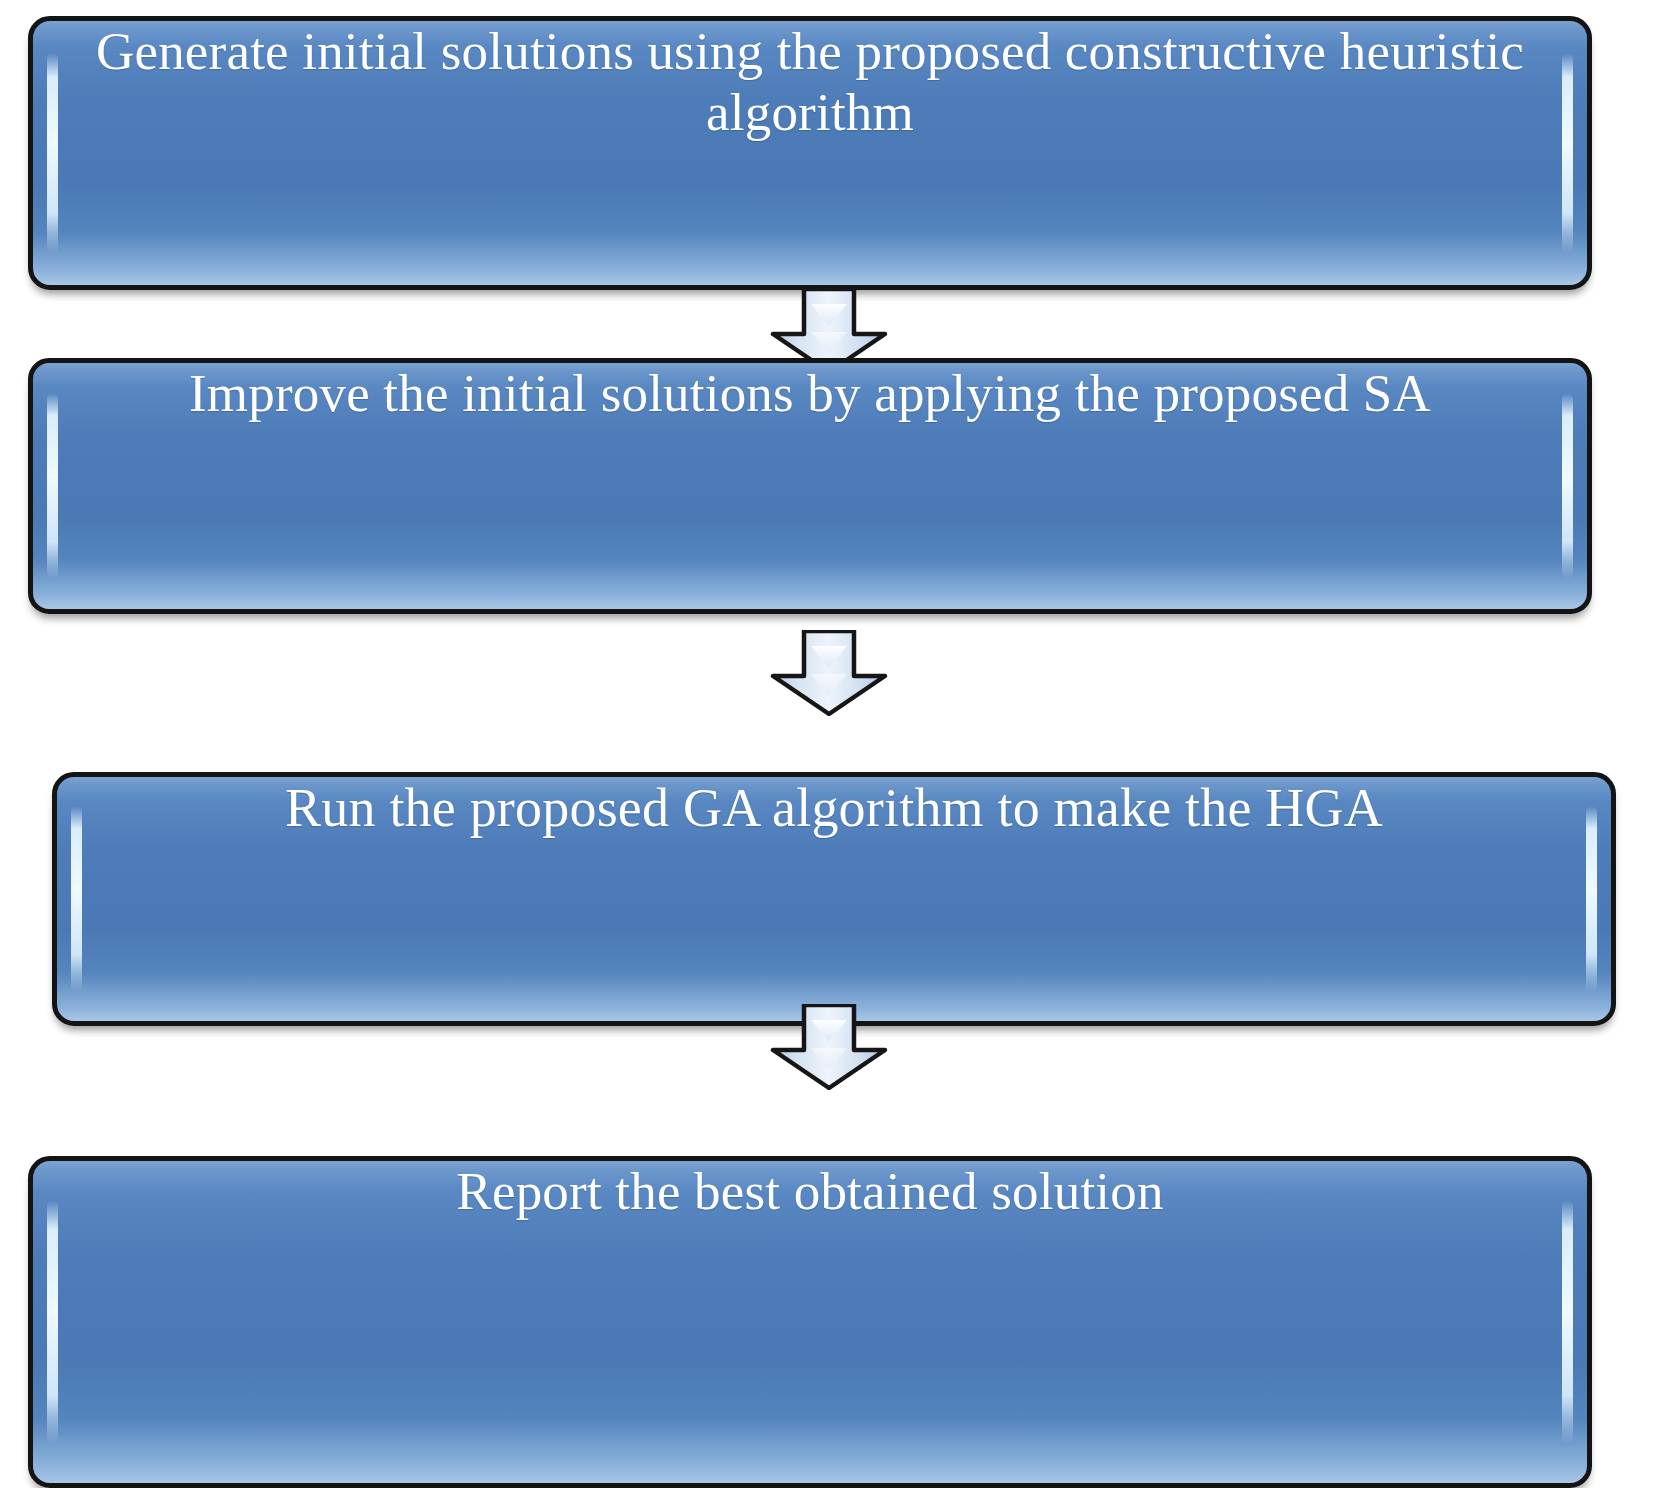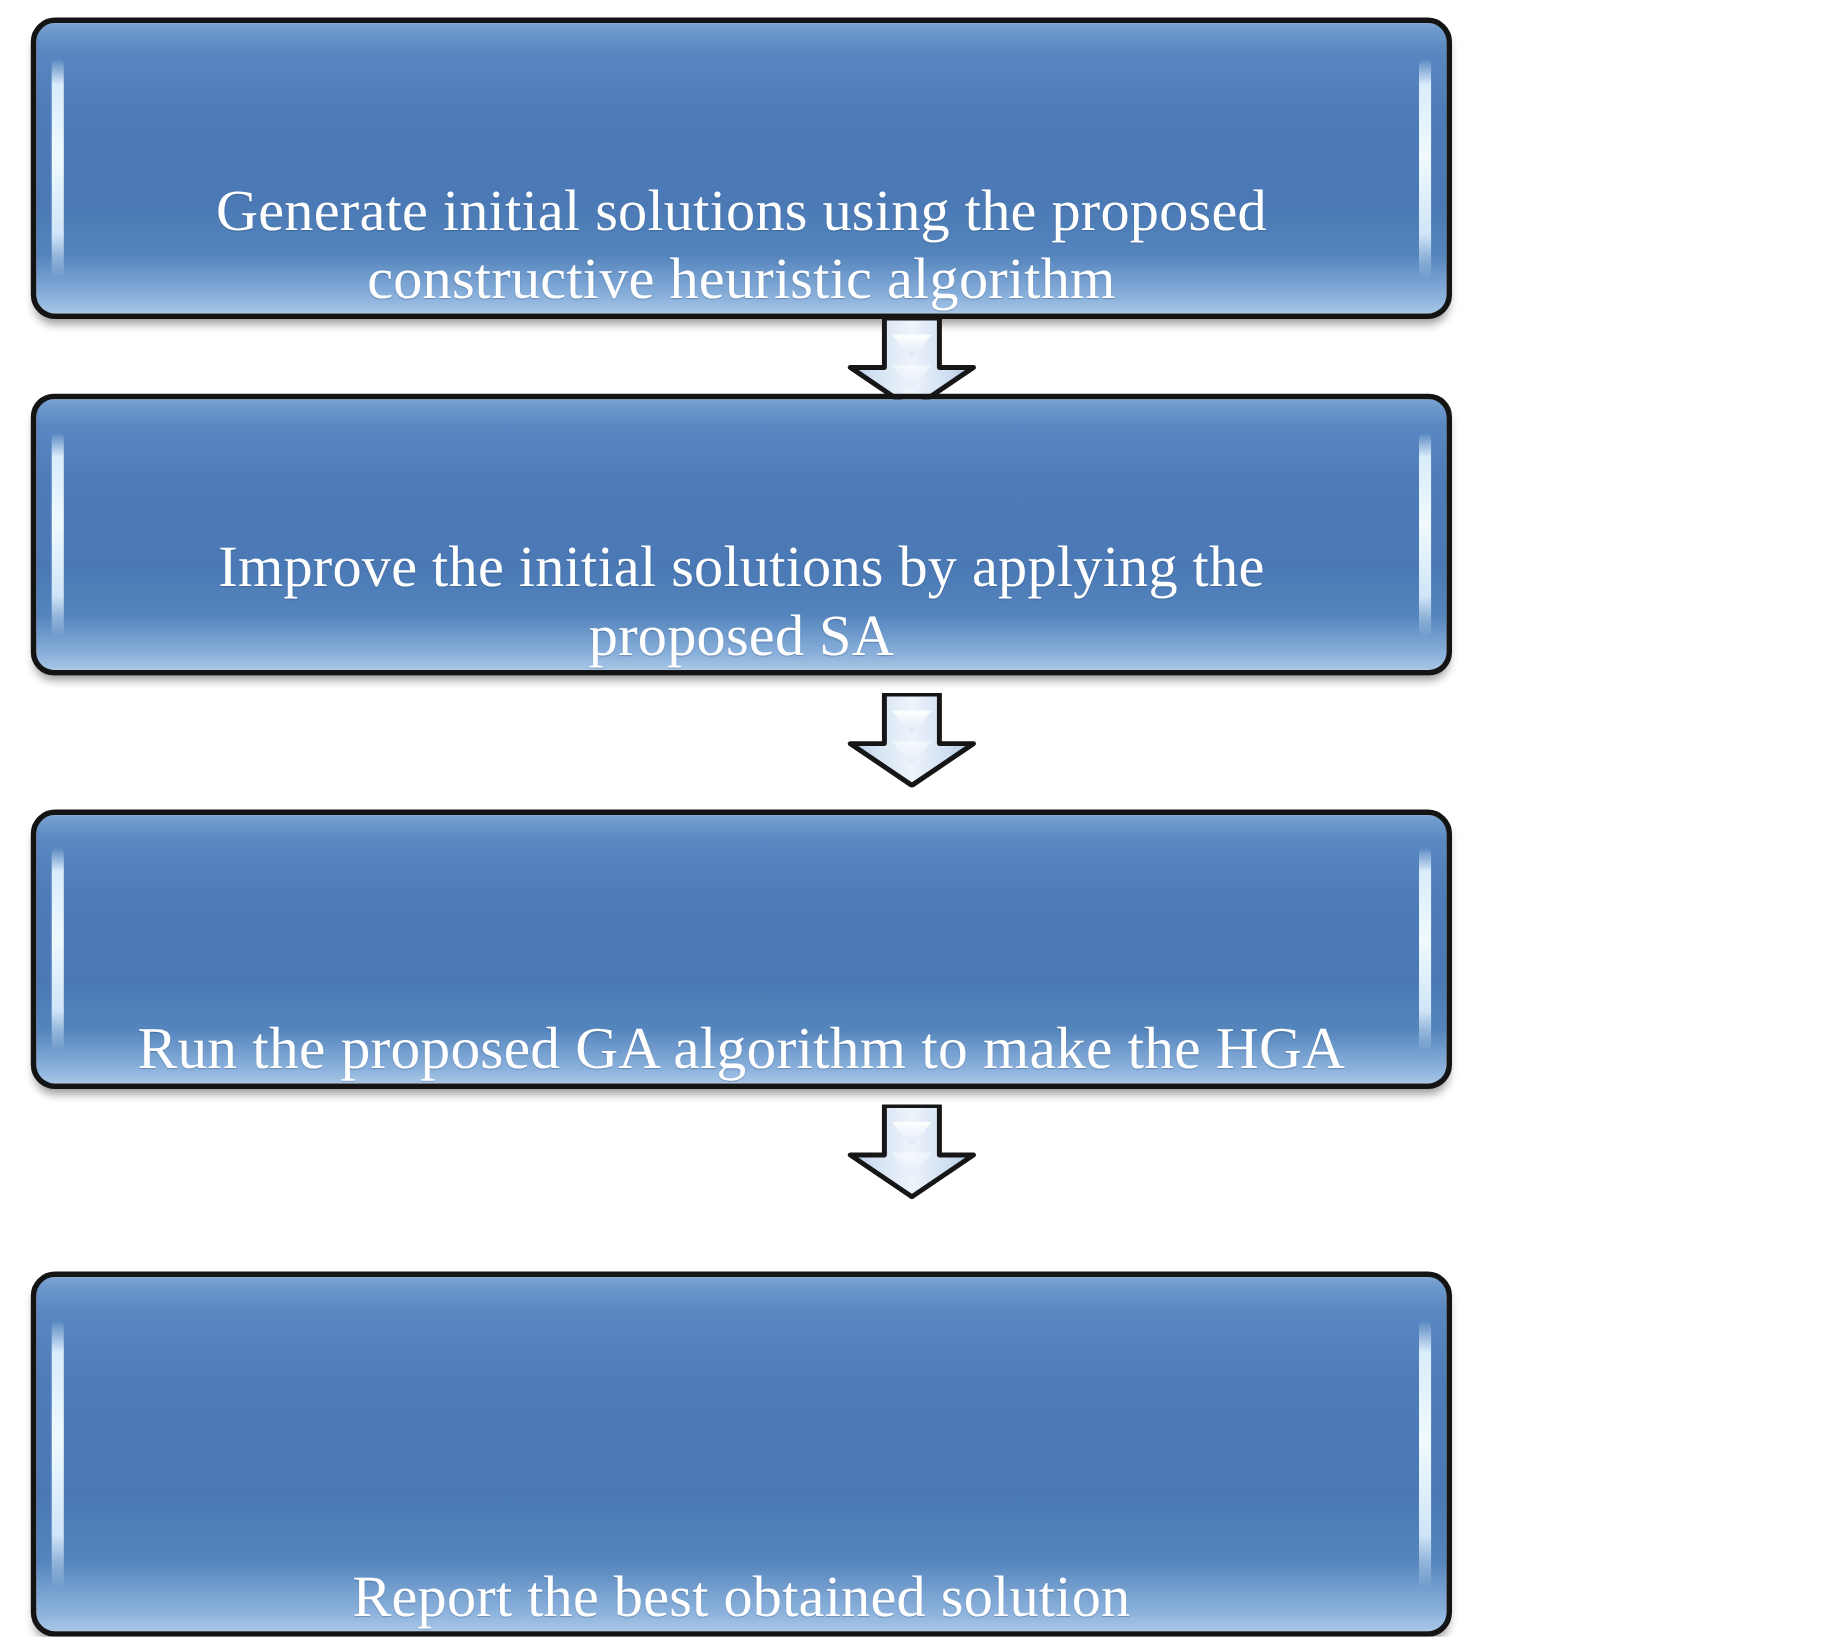--- a/index.html
+++ b/index.html
@@ -2,33 +2,33 @@
 <html><head>
 <meta charset="utf-8">
 <style>
   html,body{margin:0;padding:0;background:#ffffff;}
   body{width:1658px;height:1488px;overflow:hidden;
        font-family:"Liberation Serif","DejaVu Serif",serif;}
 
   #flow{position:relative;width:1658px;height:1488px;background:#fff;}
 
   
-  .node{position:absolute;left:28px;width:1292px;box-sizing:border-box;
+  .node{position:absolute;left:28px;width:1564px;box-sizing:border-box;
         border:5px solid #141414;border-radius:22px;
         background:linear-gradient(to bottom,
                    #7ba3d2 0%,
                    #6c97cb 3%,
                    #5887c2 10%,
                    #4d7cb8 30%,
                    #4a79b5 62%,
                    #5585bd 80%,
                    #8db3dd 95%,
                    #a9c7e6 100%);
         box-shadow:0 7px 9px -3px rgba(0,0,0,.40);
-        display:flex;align-items:flex-end;justify-content:center;
+        display:flex;align-items:flex-start;justify-content:center;
         overflow:hidden;}
 
   
   .node::before,.node::after{content:"";position:absolute;top:12%;height:76%;
         width:11px;border-radius:6px;pointer-events:none;
         background:linear-gradient(to bottom,
                    rgba(215,236,255,0) 0%,
                    rgba(225,242,255,.95) 12%,
                    rgba(240,250,255,1) 45%,
                    rgba(222,240,255,.9) 80%,
@@ -37,21 +37,21 @@
   .node::before{left:14px;}
   .node::after{right:14px;}
 
   .node-label{position:relative;z-index:2;color:#ffffff;
         font-size:53px;line-height:1.16;text-align:center;
         letter-spacing:.2px;padding:0 62px;
         text-shadow:0 1px 1px rgba(20,50,90,.30);}
 
   .node.n1{top:16px;height:274px;}
   .node.n2{top:358px;height:256px;border-radius:21px;}
-  .node.n3{top:736px;height:254px;}
+  .node.n3{top:772px;height:254px;margin-left:24px;}
   .node.n4{top:1156px;height:332px;}
   .node.n3 .node-label{font-size:54px;padding:0 22px;white-space:nowrap;}
 
   
   .arrow{position:absolute;left:50%;transform:translateX(-50%);
          width:128px;height:86px;}
   .arrow.a1{top:288px;}
   .arrow.a2{top:630px;}
   .arrow.a3{top:1004px;}
   .arrow svg{display:block;width:100%;height:100%;}

